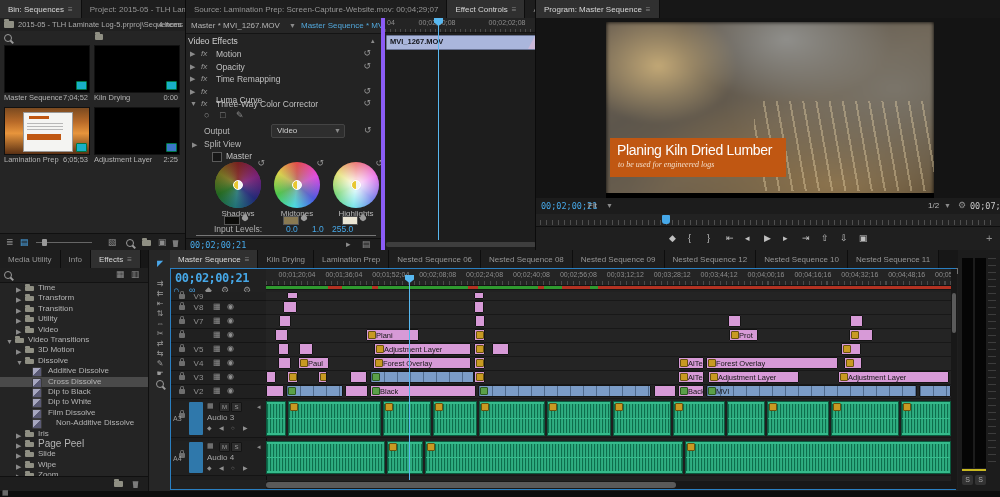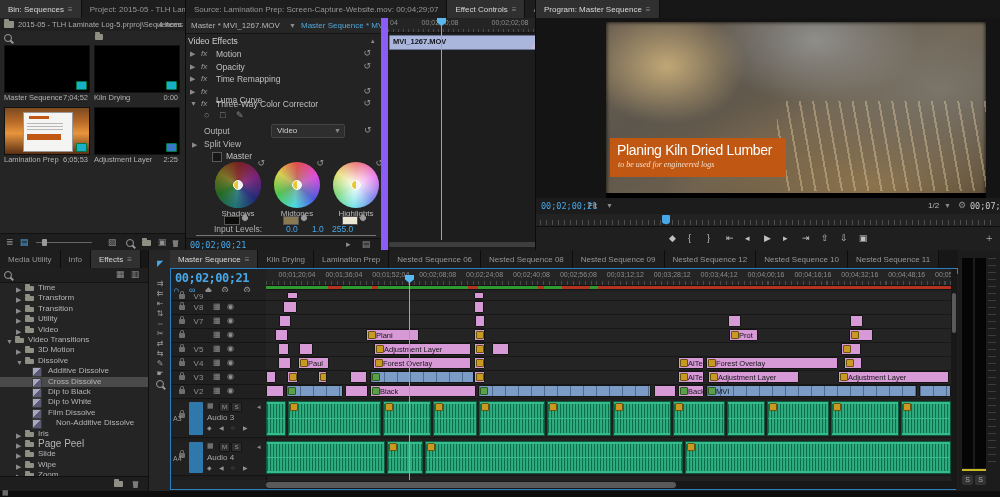--- a/index.html
+++ b/index.html
@@ -235,21 +235,21 @@
       <div class="txt" style="left: 145px; top: 209px; width: 50px; text-align: center; font-size: 8px; color: rgb(184, 184, 184);">Highlights</div>
       <div class="abs" style="left: 156px; top: 216px; width: 14px; height: 7px; background: rgb(236, 230, 212); border: 1px solid rgb(85, 85, 85);"></div>
       <div class="abs" style="left: 174px; top: 215px; width: 6px; height: 6px; background: rgb(154, 154, 154); border-radius: 0px 50% 50%; transform: rotate(45deg);"></div>
     </div>
   <div class="txt" style="left:28px;top:224px;font-size:8.5px;color:#b0b0b0;">Input Levels:</div>
   <span class="txt blue" style="left:100px;top:224px;font-size:8.5px;">0.0</span>
   <span class="txt blue" style="left:126px;top:224px;font-size:8.5px;">1.0</span>
   <span class="txt blue" style="left:146px;top:224px;font-size:8.5px;text-align:right;">255.0</span>
   <div class="abs" style="left:10px;top:235px;width:180px;height:1px;background:#777;"></div>
 
-  <div class="abs" style="left:195px;top:18px;width:154px;height:232px;background:#1d1d1d;border-left:7px solid #8b5cf6;">
+  <div class="abs" style="left:195px;top:18px;width:154px;height:232px;background:#1d1d1d;border-left:4px solid #8b5cf6;">
     <div id="ec-ruler" class="abs" style="left:0;top:0;width:154px;height:14px;background:#242424;border-bottom:1px solid #141414;">
         <div class="txt" style="left: 2px; top: 1px; font-size: 7px; color: rgb(140, 140, 140);">04</div>
         <div class="rlab" style="left: 52px; top: 1px;">00;02;00;08</div>
         <div class="rlab" style="left: 122px; top: 1px;">00;02;02;08</div>
         <div class="abs" style="left: 0px; bottom: 0px; width: 154px; height: 3px; background: repeating-linear-gradient(90deg, rgb(74, 74, 74) 0px, rgb(74, 74, 74) 1px, transparent 1px, transparent 5px);"></div>
       </div>
     <div class="abs" style="left:1px;top:17px;width:148px;height:13px;background:#aab6dc;border:1px solid #6a7494;border-radius:1px;">
       <span class="txt" style="left:3px;top:1px;font-size:7.5px;color:#14161c;font-weight:bold;">MVI_1267.MOV</span>
       <div class="abs" style="right:0;top:0;width:7px;height:13px;background:#cbb8d8;clip-path:polygon(100% 0,100% 100%,0 100%);"></div>
     </div>
@@ -267,21 +267,21 @@
 
 <div id="prog-panel" class="panel" style="left:536px;top:0;width:464px;height:250px;background:#1c1c1c;">
   <div class="tabbar">
     <div class="tab active">
       <span>Program: Master Sequence</span>
       <span class="pmenu">≡</span>
     </div>
     <div class="tab-sep"></div>
   </div>
   <div class="abs" style="left:0;top:18px;width:464px;height:180px;background:#141414;">
-    <div class="abs" style="left:70px;top:4px;width:380px;height:176px;background:#000;overflow:hidden;">
+    <div class="abs" style="left:70px;top:4px;width:328px;height:176px;background:#000;overflow:hidden;">
       <div class="abs" style="inset:0;filter:blur(2px);background:
         radial-gradient(110px 80px at 16% 25%, rgba(199,172,120,.95), rgba(199,172,120,0) 72%),
         radial-gradient(150px 90px at 55% 10%, rgba(148,148,145,.9), rgba(148,148,145,0) 70%),
         radial-gradient(230px 140px at 88% 38%, rgba(125,120,110,.9), rgba(125,120,110,0) 75%),
         radial-gradient(260px 120px at 70% 92%, rgba(146,120,80,.9), rgba(146,120,80,0) 80%),
         linear-gradient(150deg,#6e6253 0%,#5d564c 30%,#6b5f4e 55%,#574b39 80%,#3a3228 100%);"></div>
       <div class="abs" style="left:45%;top:45%;right:0;bottom:4%;opacity:.35;background:repeating-linear-gradient(80deg,transparent 0 11px,#f2ddb0 11px 13px);"></div>
       <div class="abs" style="left:0;bottom:0;width:100%;height:5px;background:#000;"></div>
       <div class="abs" style="left:4px;top:116px;width:176px;height:39px;background:#c05712;">
         <div class="txt" style="left:7px;top:4px;font-size:14px;color:#fdfdfd;letter-spacing:-0.3px;">Planing Kiln Dried Lumber</div>

